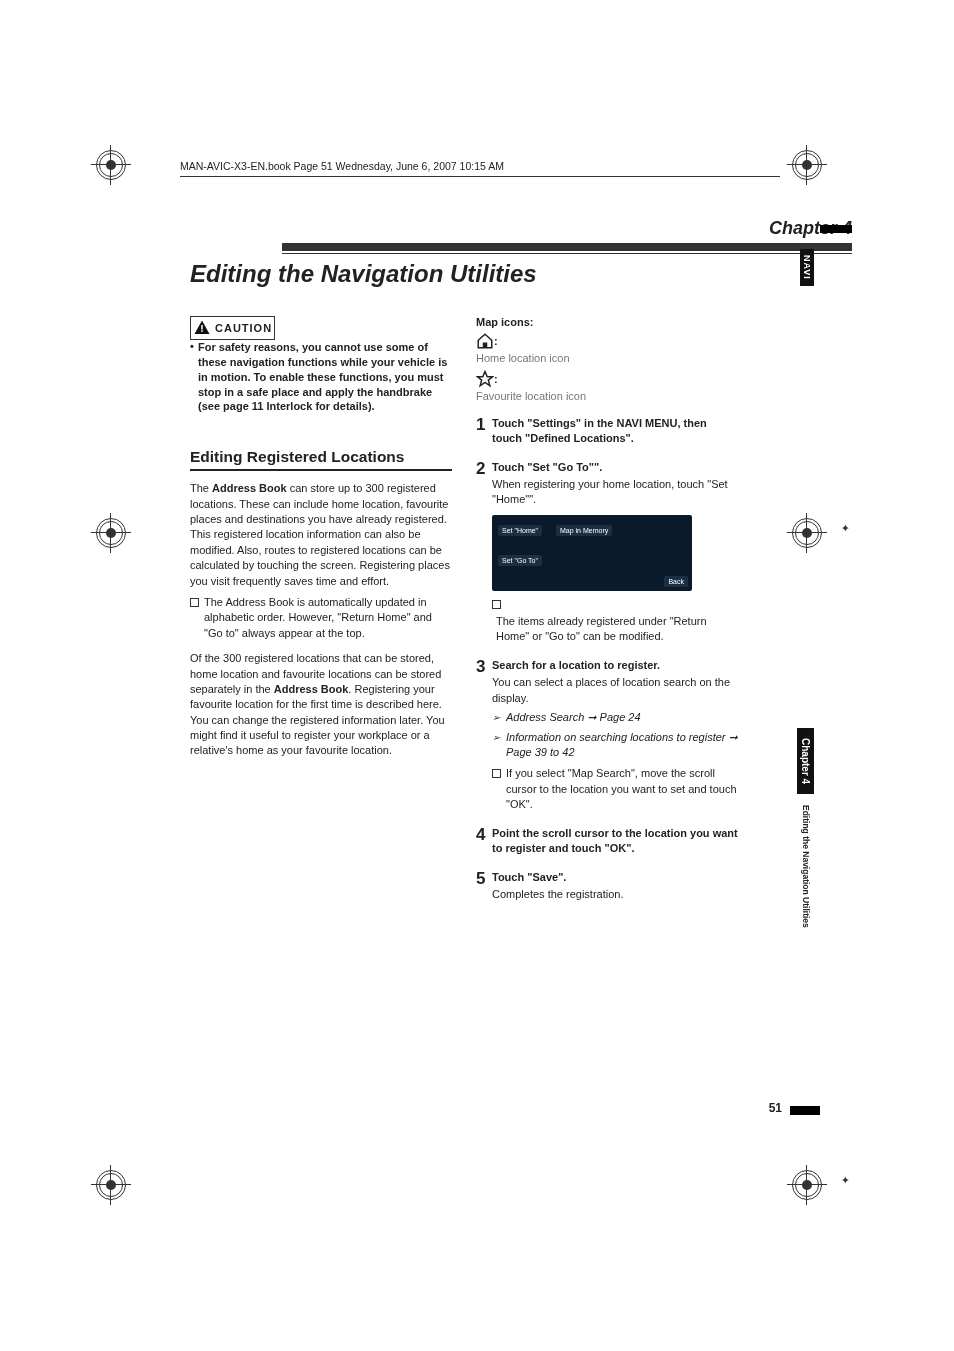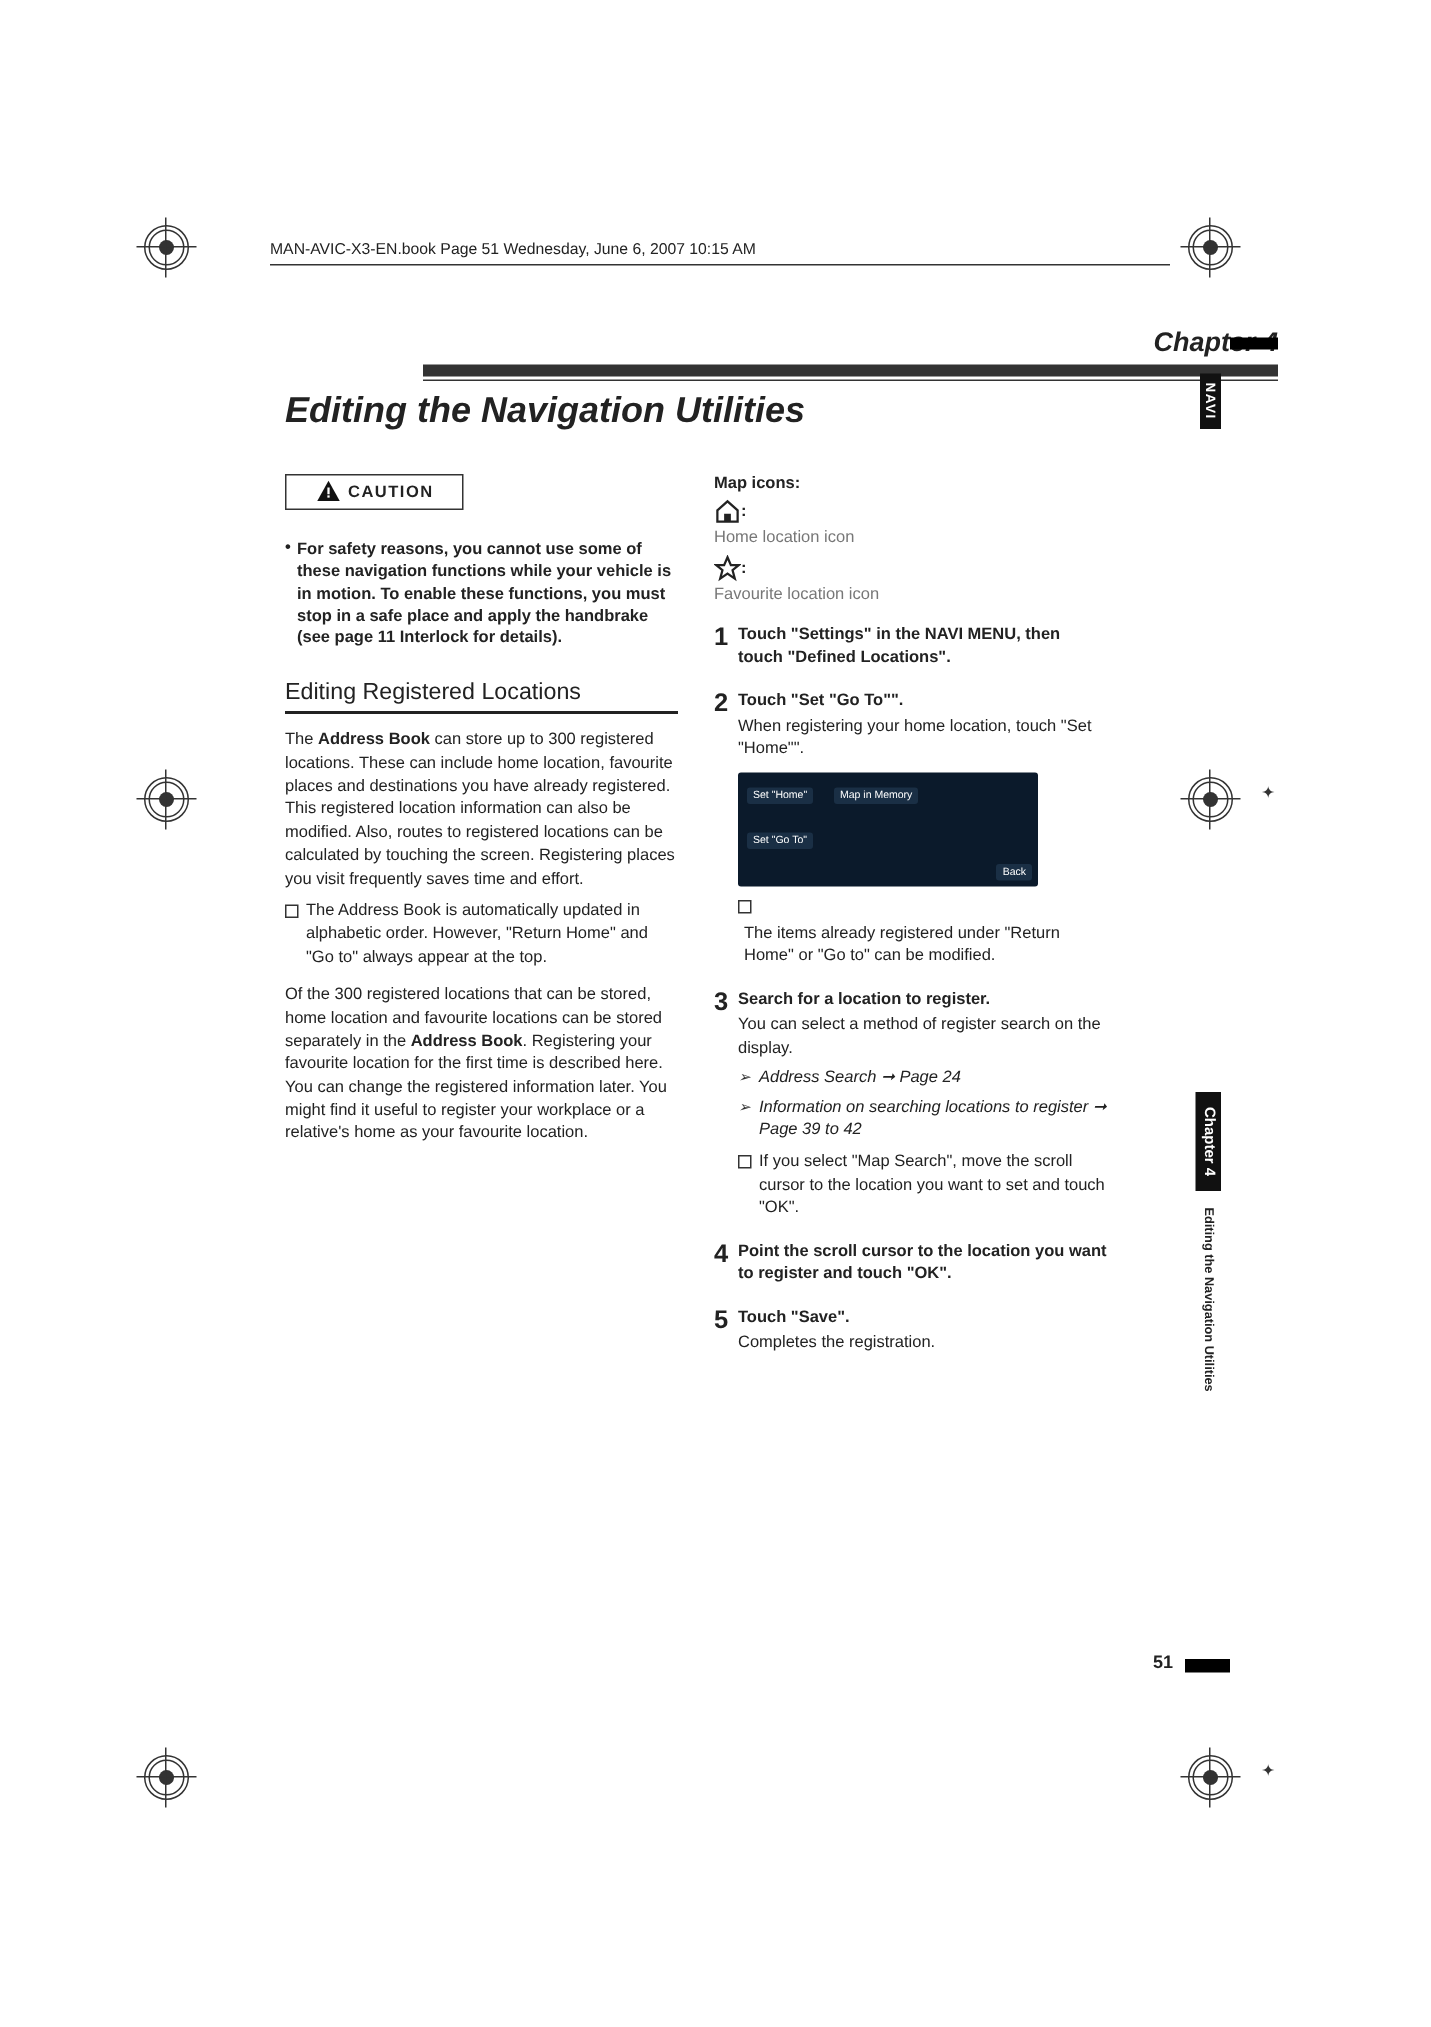--- a/index.html
+++ b/index.html
@@ -49,30 +49,30 @@
   .page-title { position:absolute; left:190px; top:260px; font-style:italic; font-weight:bold; font-size:24px; }
 
   .navi-tab { position:absolute; right:140px; top:249px; background:#111; color:#fff; font-size:9px; font-weight:bold; padding:6px 2px; writing-mode:vertical-rl; text-orientation:mixed; letter-spacing:1px; }
   .blackbar-right { position:absolute; right:102px; top:225px; width:32px; height:8px; background:#000; }
 
   .col { position:absolute; top:316px; width:262px; }
   .col-left { left:190px; }
   .col-right { left:476px; }
 
   .caution-box {
-    display:inline-flex; align-items:center; border:1.5px solid #333; padding:2px 19px; margin-bottom:19px;
+    display:inline-flex; align-items:center; border:1.5px solid #333; padding:2px 2px; margin-bottom:0;
   }
   .caution-box svg { margin-right:4px; }
   .caution-text { font-weight:bold; letter-spacing:1px; }
 
   .bullet-block { display:flex; }
   .bullet-dot { width:8px; flex:0 0 8px; font-weight:bold; }
   .bullet-body { flex:1; font-weight:bold; line-height:1.35; }
 
-  .section-head { font-weight:normal; font-size:15.5px; margin-top:20px; margin-bottom:2px; border-bottom:2px solid #222; padding-bottom:3px; }
+  .section-head { font-weight:bold; font-size:15.5px; margin-top:34px; margin-bottom:2px; border-bottom:2px solid #222; padding-bottom:3px; }
 
   .para { line-height:1.4; margin-top:10px; }
   .para .b { font-weight:bold; }
 
   .note-row { display:flex; margin-top:6px; line-height:1.4; }
   .note-sq { width:10px;flex:0 0 10px; }
   .note-sq:before{ content:""; display:inline-block; width:7px;height:7px;border:1px solid #333; margin-top:3px; }
   .note-body { flex:1; padding-left:4px; }
 
   .subsection-head { font-weight:bold; font-size:15.5px; margin-top:20px; line-height:1.2; }
@@ -236,21 +236,21 @@
     <div class="note-sq"></div>
     <div class="note-body">
       <span>The items already registered under "</span><span class="b">Return Home</span><span>" or "</span><span class="b">Go to</span><span>" can be modified.</span>
     </div>
   </div>
 
   <div class="step-row">
     <div class="step-num">3</div>
     <div class="step-body">
       <div class="step-title">Search for a location to register.</div>
-      <div class="step-desc">You can select a method of register search on the display.</div>
+      <div class="step-desc">You can select a places of location search on the display.</div>
       <div class="sub-bullet">
         <div class="arrow"></div>
         <div class="sub-body">Address Search ➞ Page 24</div>
       </div>
       <div class="sub-bullet">
         <div class="arrow"></div>
         <div class="sub-body">Information on searching locations to register ➞ Page 39 to 42</div>
       </div>
       <div class="note-row">
         <div class="note-sq"></div>

